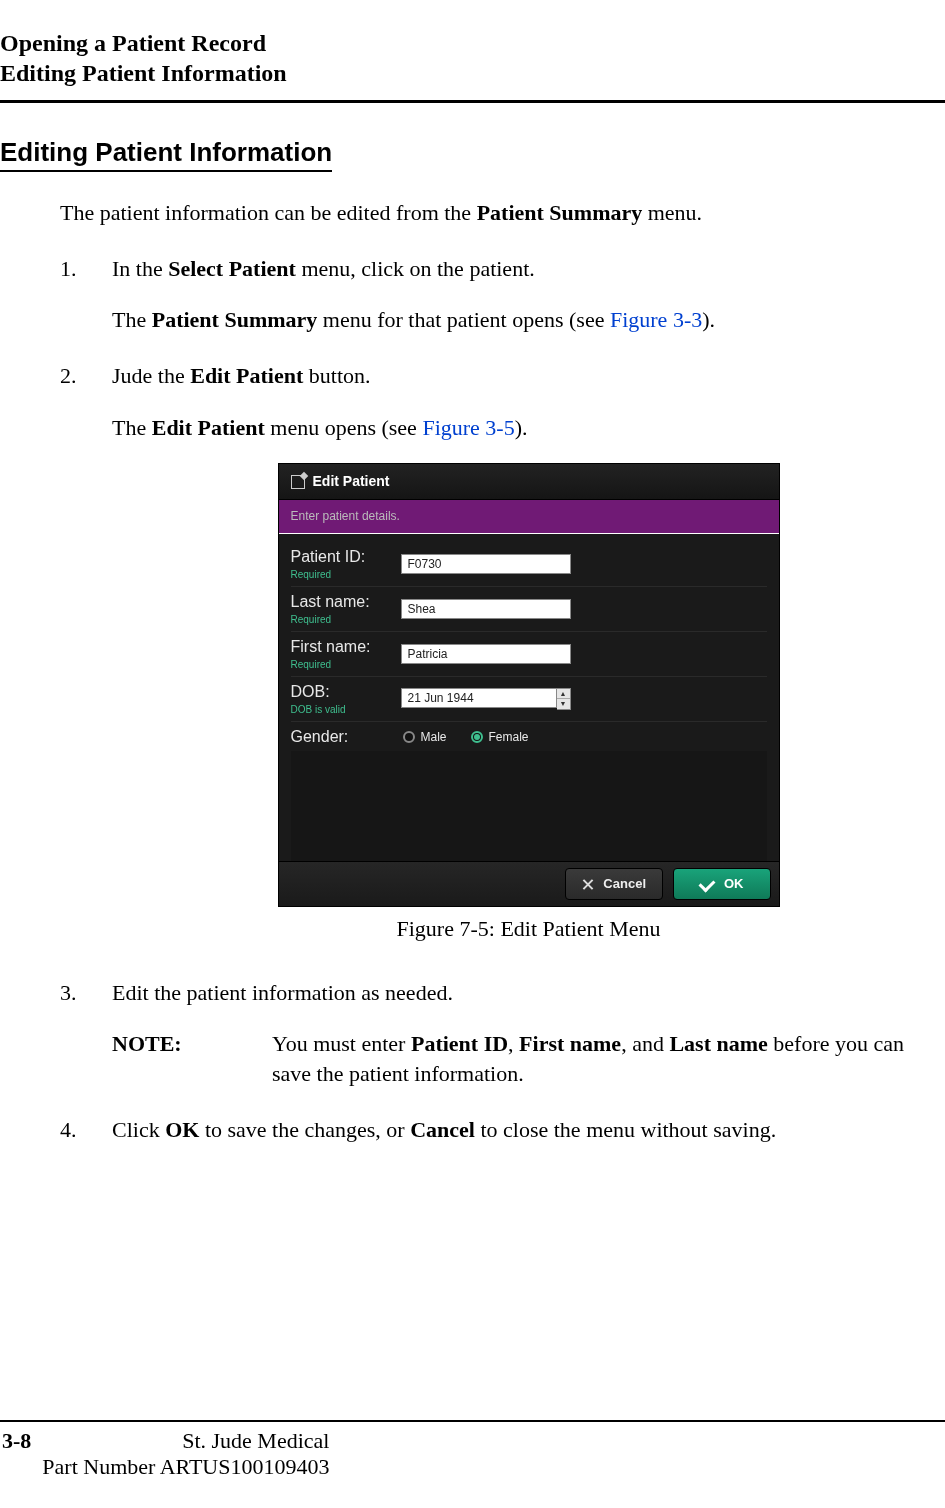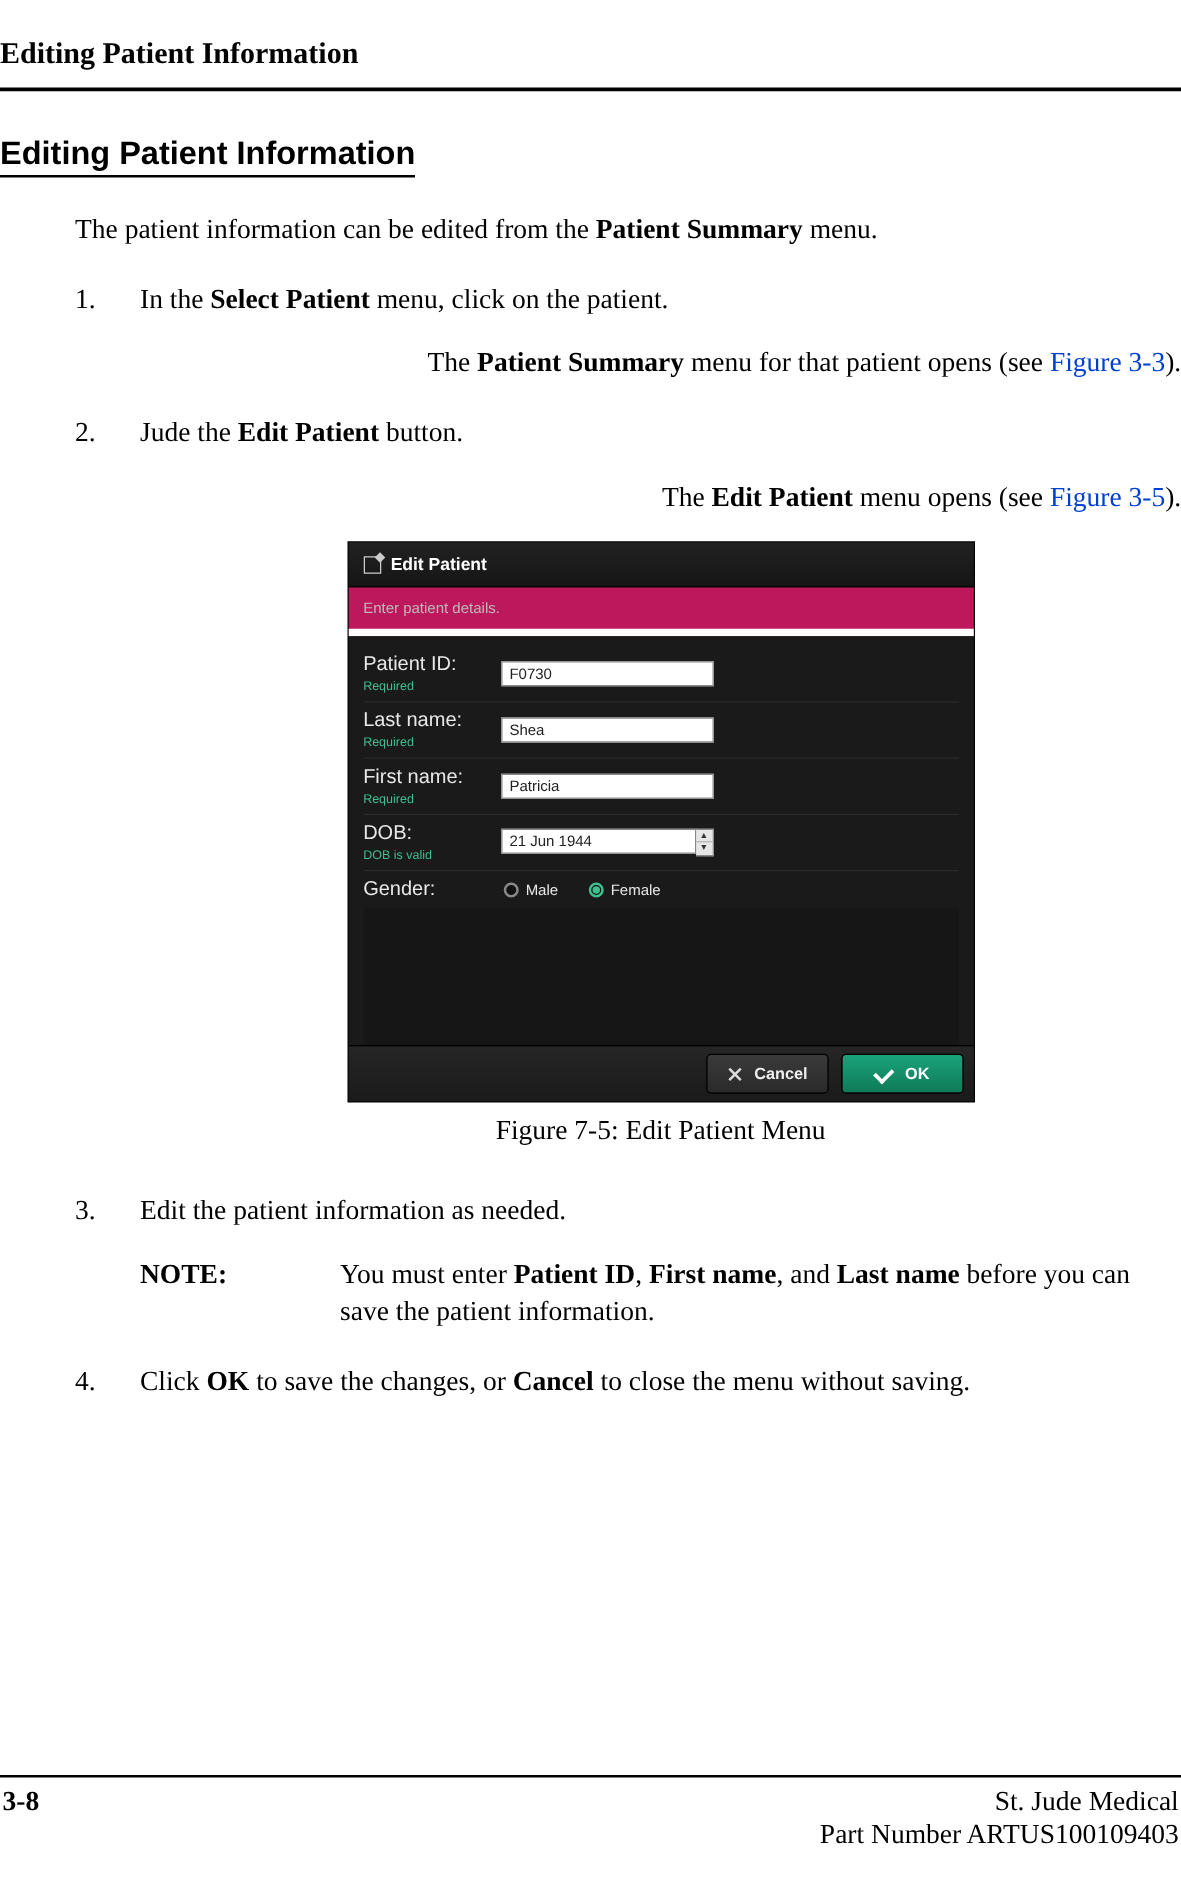--- a/index.html
+++ b/index.html
@@ -8,39 +8,39 @@
   .header { padding: 0 0 8px 0; }
   .header-line { font-weight: bold; font-size: 24px; line-height: 1.25; }
   .rule-thick { border-top: 3px solid #000; margin-top: 12px; }
   .section-title { font-family: Arial, Helvetica, sans-serif; font-weight: bold; font-size: 26px; margin: 26px 0 2px 0; }
   .title-underline { border-bottom: 2px solid #000; display: inline-block; padding-bottom: 2px; }
   .content { padding: 0 0 0 60px; font-size: 22px; line-height: 1.35; }
   .para { margin-top: 26px; }
   .ol-item { display: flex; margin-top: 26px; }
   .ol-num { width: 52px; flex-shrink: 0; }
   .ol-body { flex: 1; }
-  .sub { margin-top: 22px; text-align: right; }
+  .sub { margin-top: 22px; }
   .link { color: #0040d0; }
   .bold { font-weight: bold; }
   .figure-wrap { margin: 22px 0 8px 0; display: flex; flex-direction: column; align-items: center; }
   .caption { font-size: 22px; margin-top: 8px; text-align: center; }
   .note-row { display: flex; margin-top: 22px; }
   .note-label { width: 160px; font-weight: bold; flex-shrink: 0; }
   .note-body { flex: 1; }
   .footer { position: absolute; bottom: 28px; left: 0; right: 0; }
   .footer-rule { border-top: 2px solid #000; margin-bottom: 6px; }
-  .footer-row { display: flex; justify-content: space-between; font-size: 22px; padding: 0 2px; }
+  .footer-row { display: flex; justify-content: flex-start; font-size: 22px; padding: 0 2px; gap: 11px; }
   .footer-left { font-weight: bold; }
   .footer-right { text-align: right; }
 
   
   .dlg { width: 500px; background: #111; color: #ddd; font-family: Arial, Helvetica, sans-serif; font-size: 12px; box-shadow: 0 0 0 1px #000; }
   .dlg-titlebar { display: flex; align-items: center; background: linear-gradient(#222, #151515); padding: 8px 12px; border-bottom: 1px solid #000; gap: 8px; }
   .dlg-title { font-weight: bold; font-size: 14px; color: #fff; }
-  .dlg-sub { background: #be185d; padding: 8px 12px; color: #bbb; border-bottom: 6px solid #ffffff; }
+  .dlg-sub { background: #701a75; padding: 8px 12px; color: #bbb; border-bottom: 1px solid #ffffff; }
   .dlg-body { background: #1a1a1a; padding: 8px 12px 0 12px; }
   .dlg-row { display: flex; align-items: center; padding: 4px 0; border-top: 1px solid #2a2a2a; }
   .dlg-row:first-child { border-top: none; }
   .dlg-label { width: 110px; flex-shrink: 0; }
   .dlg-label .lbl { color: #e8e8e8; font-size: 16px; }
   .dlg-label .hint { color: #3fbf8f; font-size: 10px; display: block; margin-top: 1px; }
   .dlg-input { width: 170px; background: #fff; border: 1px solid #888; color: #222; font-size: 12px; padding: 2px 6px; height: 20px; }
   .date-wrap { display: flex; align-items: stretch; }
   .date-spin { width: 14px; background: #dcdcdc; border: 1px solid #888; border-left: none; display: flex; flex-direction: column; }
   .date-spin-btn { flex:1; display:flex; align-items:center; justify-content:center; font-size:7px; color:#333; cursor:pointer; background:#e6e6e6; }
@@ -63,20 +63,21 @@
   .ico-check { width:14px; height:10px; border-left:3px solid #fff; border-bottom:3px solid #fff; transform: rotate(-45deg); }
   .ico-edit { width:14px; height:14px; border:1px solid #ccc; position:relative; }
   .ico-edit::after { content:""; position:absolute; right:-3px; top:-3px; width:6px; height:6px; background:#ccc; transform:rotate(45deg); }
 </style>
 </head>
 <body>
 
 <div class="page">
 
   <div class="header">
+    <div class="header-line">Opening a Patient Record</div>
     <div class="header-line">Editing Patient Information</div>
     <div class="rule-thick"></div>
   </div>
 
   <div class="section-title">
     <span class="title-underline">Editing Patient Information</span>
   </div>
 
   <div class="content">
 

